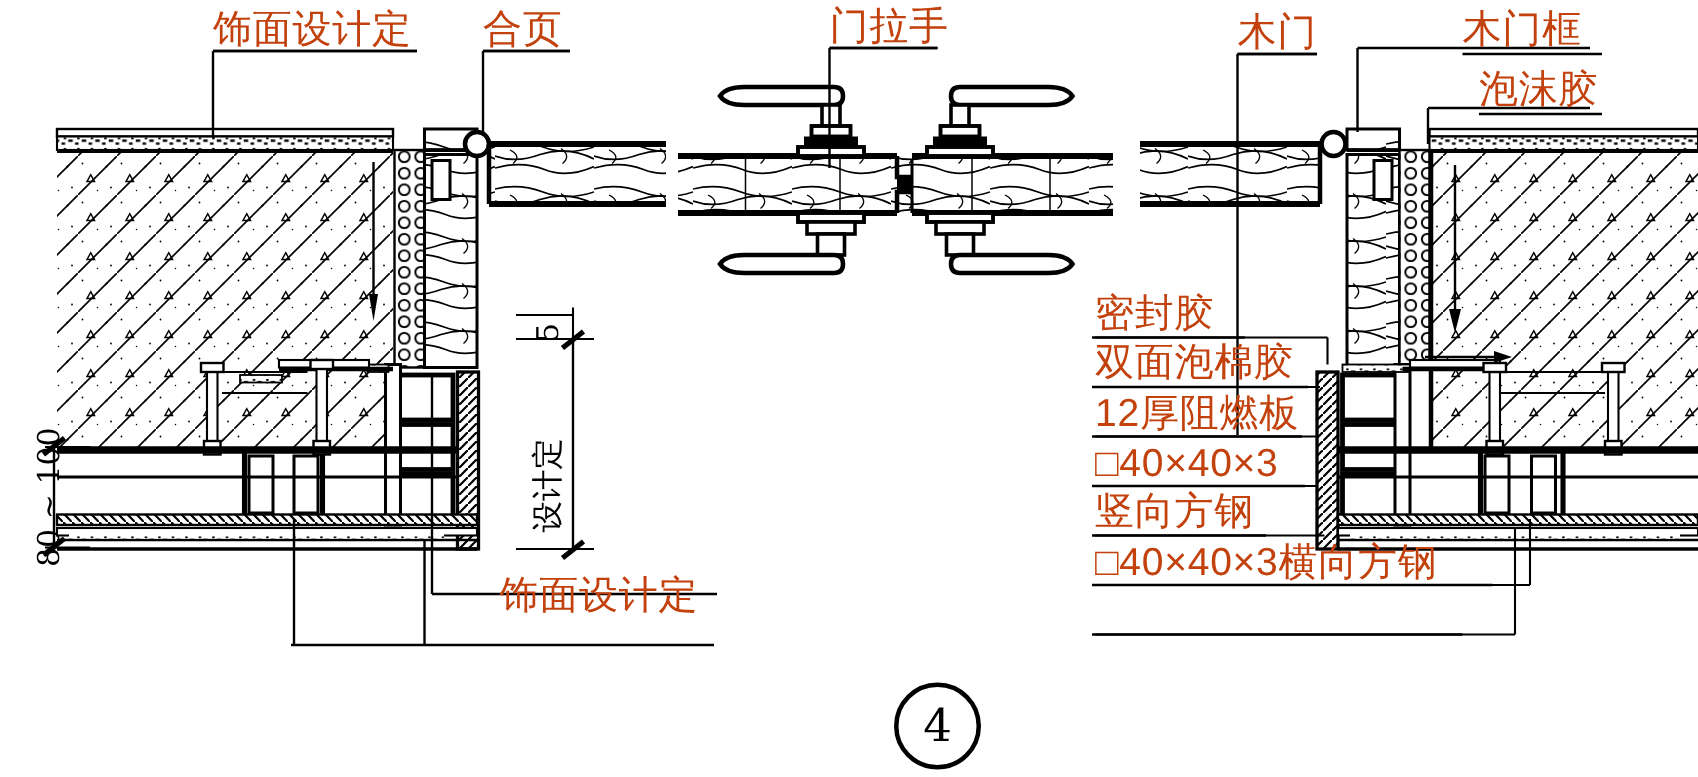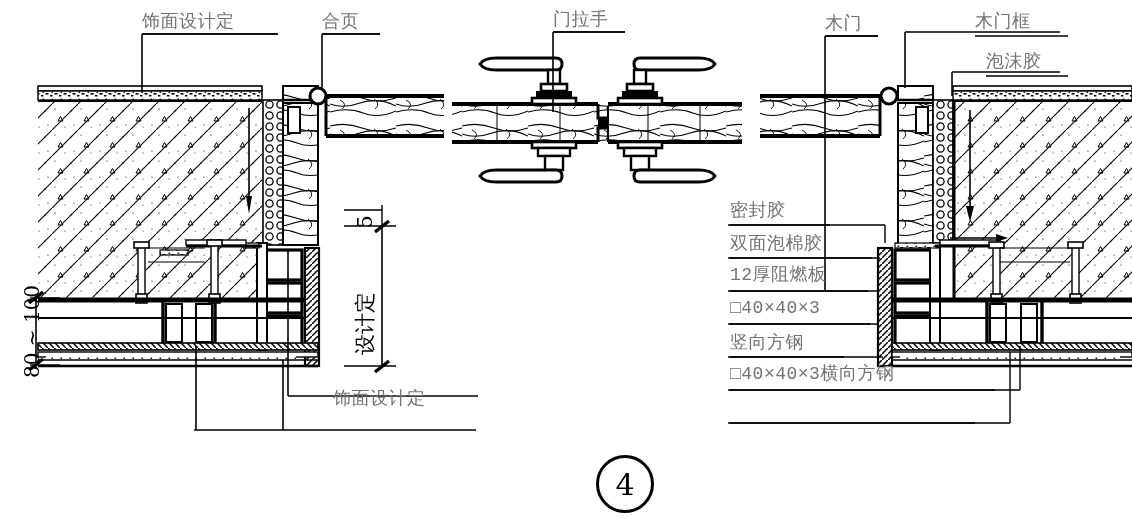--- a/index.html
+++ b/index.html
@@ -6,23 +6,23 @@
   body{
     width:1132px;height:518px;position:relative;overflow:hidden;
     font-family:"DejaVu Sans","Liberation Sans",sans-serif;
     color:#000;
   }
   #stage{position:absolute;left:0;top:0;width:1132px;height:518px;}
   svg#dwg{position:absolute;left:0;top:0;width:1132px;height:518px;}
   .lbl{
     position:absolute;white-space:nowrap;
     font-family:"DejaVu Sans","Liberation Sans",sans-serif;
-    font-size:18px;line-height:21px;color:#737373;letter-spacing:0.5px;
+    font-size:26px;line-height:21px;color:#c2410c;letter-spacing:0.5px;
   }
-  .lbl.num{font-family:Liberation Mono, monospace;}
+  .lbl.num{font-family:Liberation Sans, sans-serif;}
   .vlbl{
     position:absolute;white-space:nowrap;
     font-family:"DejaVu Sans","Liberation Sans",sans-serif;
     font-size:21px;line-height:21px;color:#000;
     transform-origin:0 0;transform:rotate(-90deg);
   }
   .vlbl.num{font-family:"DejaVu Serif","Liberation Serif",serif;font-size:20px;}
   .tagnum{
     position:absolute;width:52px;height:52px;border:3px solid #000;border-radius:50%;
     display:flex;align-items:center;justify-content:center;

